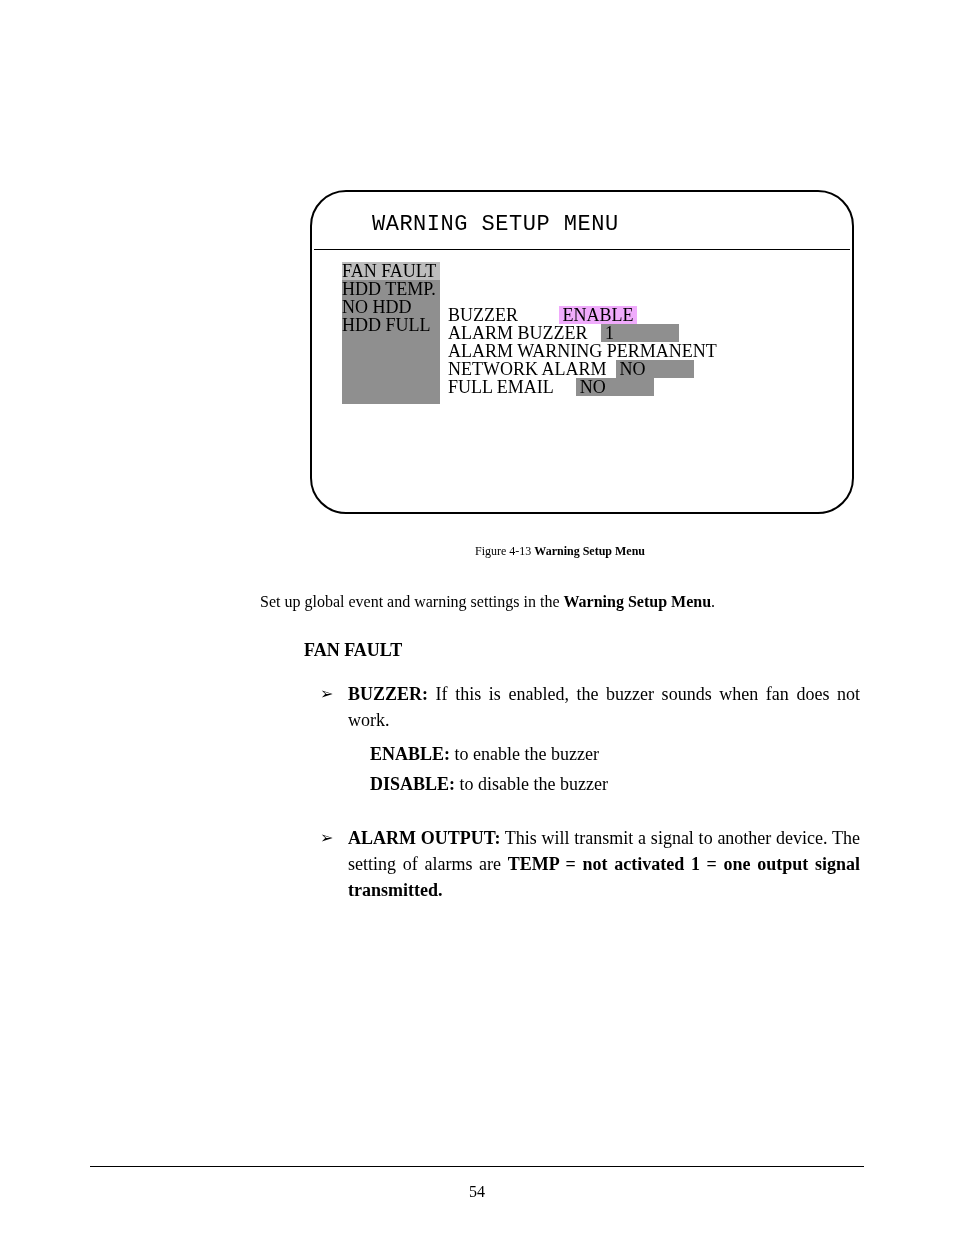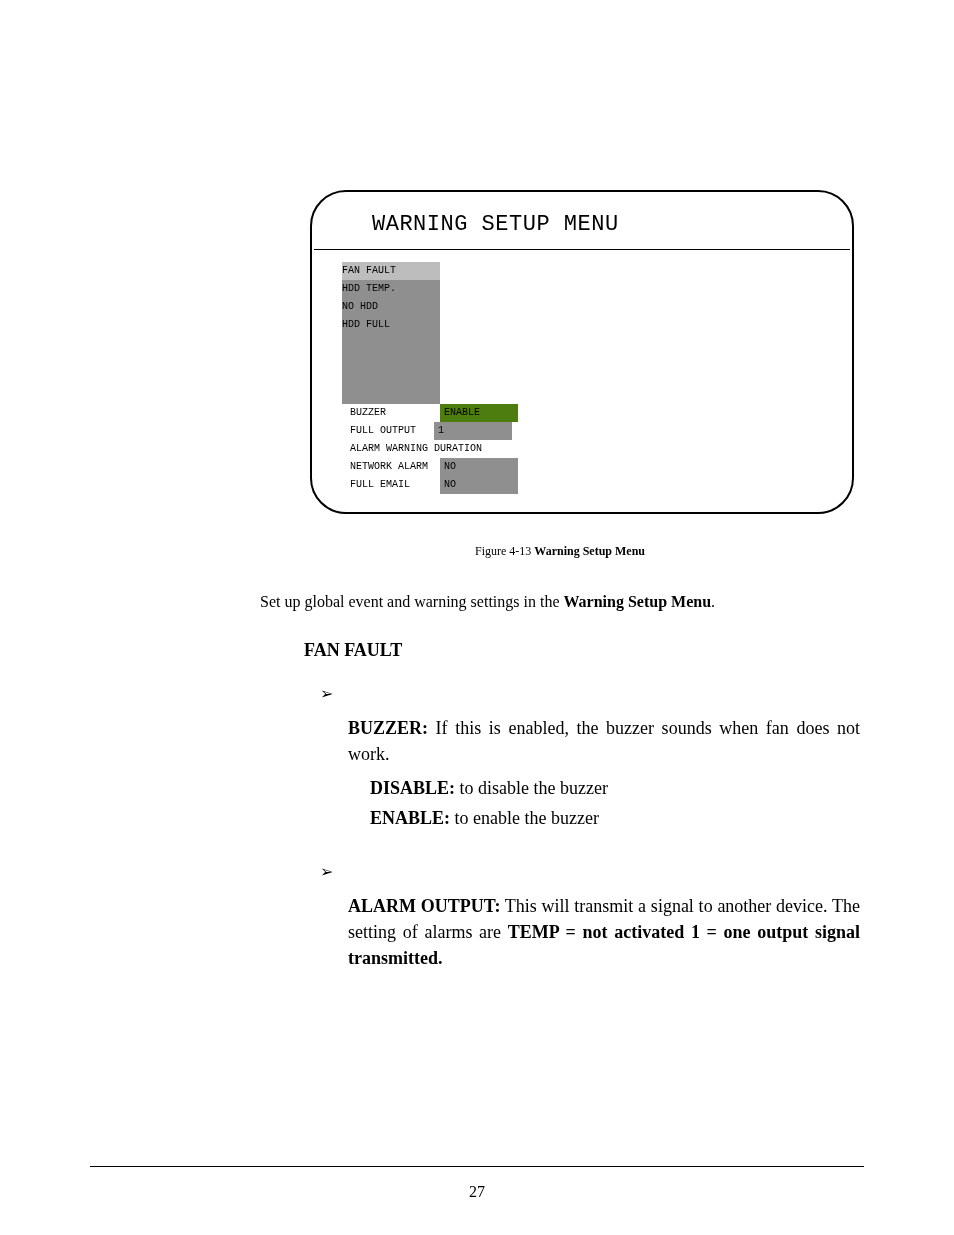--- a/index.html
+++ b/index.html
@@ -36,26 +36,25 @@
     letter-spacing: 0.5px;
   }
   .screenshot hr.topline {
     border: none;
     border-top: 1px solid #000;
     margin: 0 2px;
   }
   .screenshot-body {
     display: flex;
     align-items: flex-start;
-    font-family: Liberation Mono, monospace;
-    font-size: 10px;
+    font-family: Liberation Serif, serif;
+    font-size: 18px;
     line-height: 18px;
     padding: 12px 0 0 30px;
     white-space: pre;
-    flex-direction: column;
   }
   .left-col {
     background: #8f8f8f;
     color: #000;
     width: 98px;
     padding-bottom: 70px;
   }
   .left-col .sel {
     background: #bdbdbd;
     display: inline-block;
@@ -65,21 +64,22 @@
     padding-left: 8px;
   }
   .valbox {
     display: inline-block;
     background: #8f8f8f;
     color: #000;
     width: 70px;
     padding: 0 4px;
   }
   .valbox.sel {
-    background: #4d7c0f;
+    background: #f0abfc;
+    margin-top: 44px;
   }
 
   
   .fig-caption {
     text-align: center;
     font-size: 12px;
     margin: 30px 0 30px 0;
     width: 600px;
   }
   .fig-caption .bold { font-weight: bold; }
@@ -110,21 +110,20 @@
     width: 540px;
   }
   .bullet-glyph {
     width: 28px;
     flex: none;
     font-size: 16px;
   }
   .bullet-body {
     flex: 1;
     text-align: justify;
-    margin-top: 34px;
   }
   .sub-def {
     margin: 4px 0 4px 110px;
     font-size: 18px;
     line-height: 26px;
     width: 490px;
     text-align: justify;
   }
 
   .page hr.footer-rule {
@@ -151,22 +150,22 @@
 
   <div class="screenshot">
     <div class="screenshot-title">WARNING SETUP MENU</div>
     <hr class="topline">
     <div class="screenshot-body">
       <div class="left-col"><span class="sel">FAN FAULT</span>
 <span>HDD TEMP.</span>
 <span>NO HDD</span>
 <span>HDD FULL</span></div>
       <div class="right-col"><span>BUZZER</span>         <span class="valbox sel">ENABLE</span>
-<span>FULL OUTPUT</span>   <span class="valbox">1</span>
-<span>ALARM WARNING</span> <span>DURATION</span>
+<span>ALARM BUZZER</span>   <span class="valbox">1</span>
+<span>ALARM WARNING</span> <span>PERMANENT</span>
 <span>NETWORK ALARM</span>  <span class="valbox">NO</span>
 <span>FULL EMAIL</span>     <span class="valbox">NO</span></div>
     </div>
   </div>
 
   <div class="fig-caption">
     <span>Figure 4-13 </span><span class="bold">Warning Setup Menu</span>
   </div>
 
   <div class="para">
@@ -176,30 +175,30 @@
   <div class="section-label">FAN FAULT</div>
 
   <div class="bullet-row">
     <span class="bullet-glyph">➢</span>
     <span class="bullet-body">
       <span class="bold">BUZZER:</span><span> If this is enabled, the buzzer sounds when fan does not work.</span>
     </span>
   </div>
 
   <div class="sub-def">
+    <span class="bold">ENABLE:</span><span> to enable the buzzer</span>
+  </div>
+  <div class="sub-def">
     <span class="bold">DISABLE:</span><span> to disable the buzzer</span>
-  </div>
-  <div class="sub-def">
-    <span class="bold">ENABLE:</span><span> to enable the buzzer</span>
   </div>
 
   <div style="height:24px"></div>
 
   <div class="bullet-row">
     <span class="bullet-glyph">➢</span>
     <span class="bullet-body">
       <span class="bold">ALARM OUTPUT:</span><span> This will transmit a signal to another device. The setting of alarms are </span><span class="bold">TEMP = not activated</span><span>       </span><span class="bold">1 = one output signal transmitted.</span>
     </span>
   </div>
 
   <hr class="footer-rule">
-  <div class="page-number">27</div>
+  <div class="page-number">54</div>
 </div>
 
 </body></html>

